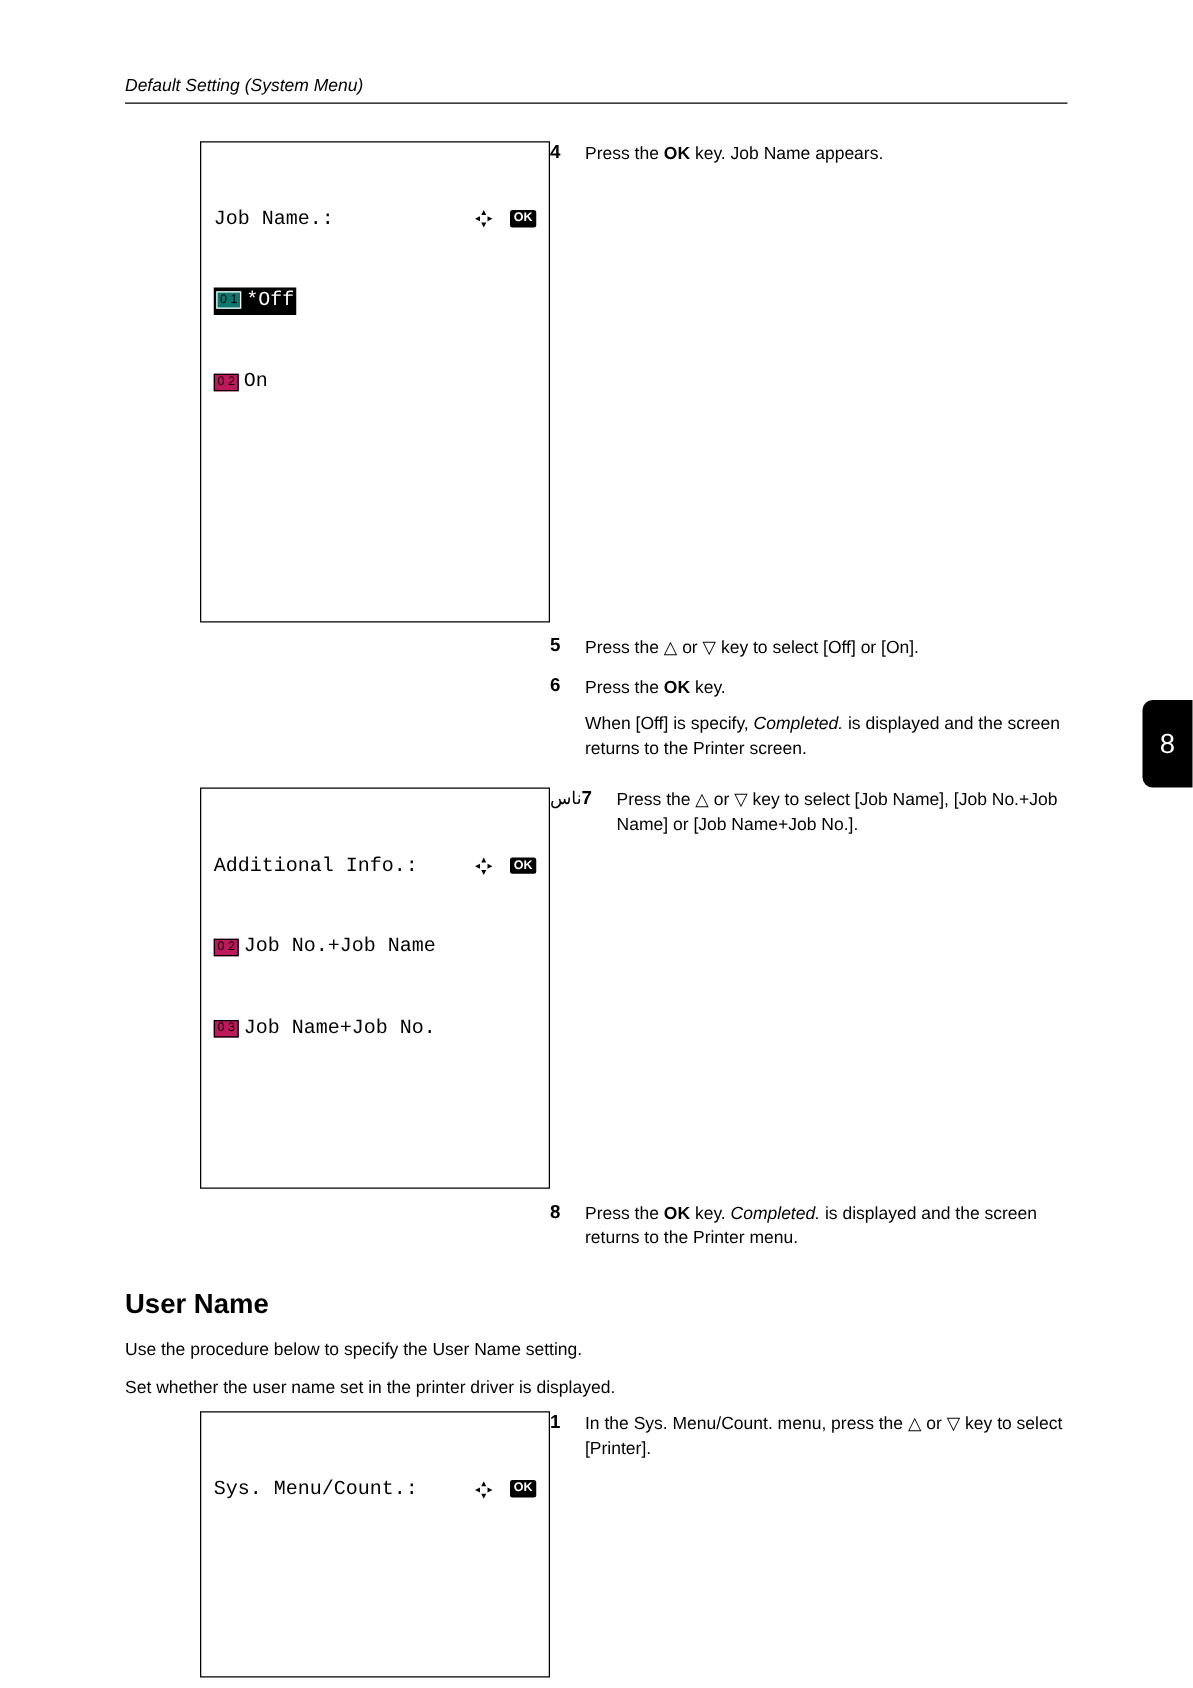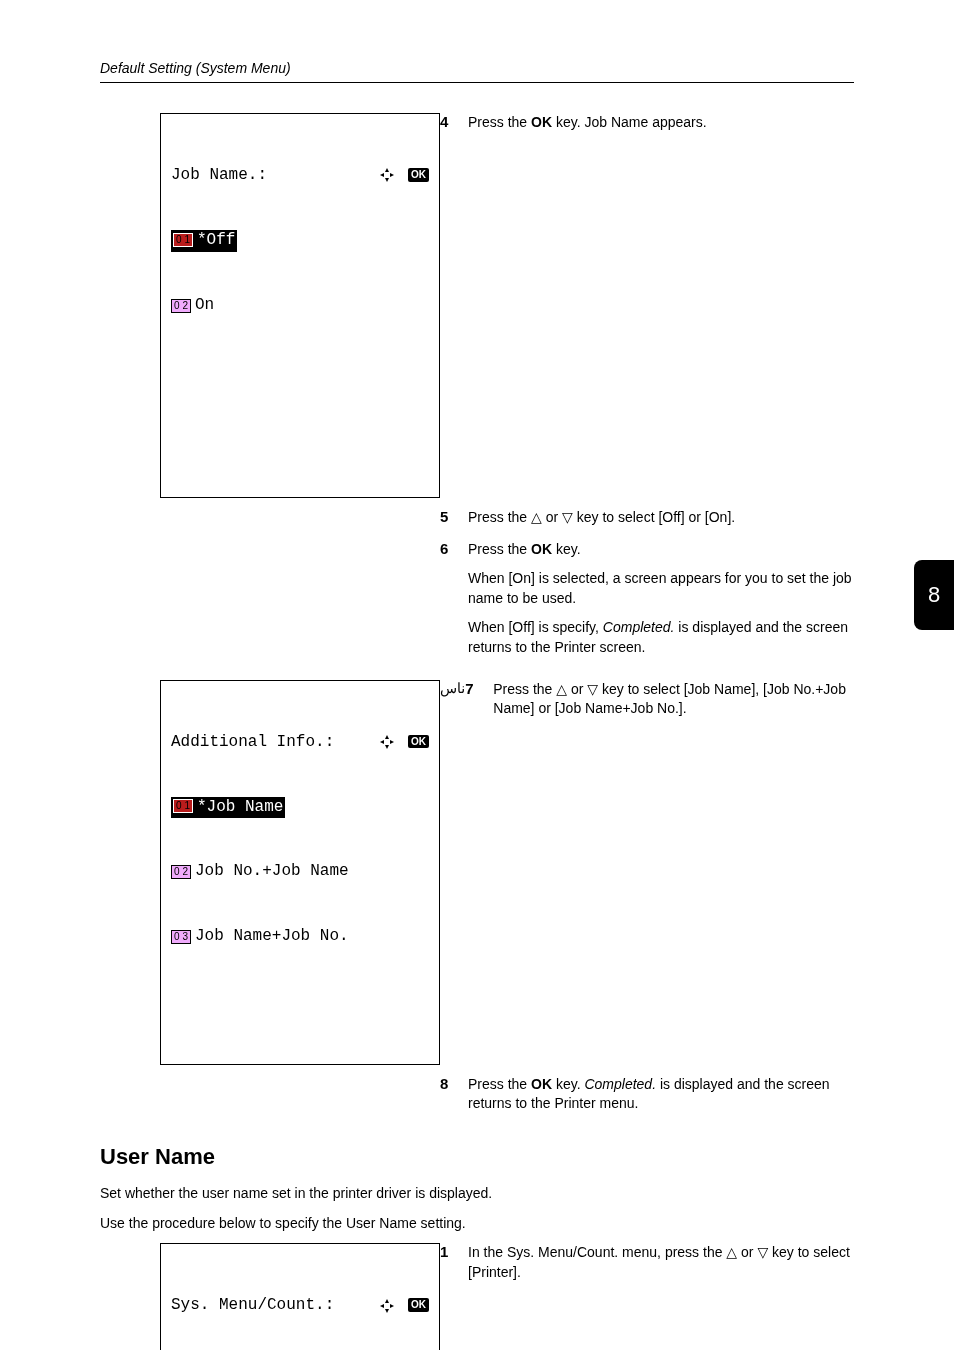--- a/index.html
+++ b/index.html
@@ -81,29 +81,29 @@
     display: inline-block;
     border: 1px solid #000;
     font-size: 10px;
     padding: 0 2px;
     margin-right: 4px;
     min-width: 14px;
     text-align: center;
     line-height: 12px;
     font-family: Arial, sans-serif;
     vertical-align: middle;
-    background: #f0abfc;
+    background: #be185d;
   }
   .hl {
     background: #000;
     color: #fff;
     padding: 0 2px;
   }
   .hl .num-box {
-    background: #b91c1c;
+    background: #0f766e;
     color: #000;
     border-color: #fff;
   }
   .ok-badge {
     display: inline-block;
     background: #000;
     color: #fff;
     font-size: 10px;
     padding: 0 3px;
     font-family: Arial, sans-serif;
@@ -182,37 +182,35 @@
       <div class="step">
         <div class="step-num">5</div>
         <div class="step-text">
           <span>Press the </span><span class="tri-up"></span><span> or </span><span class="tri-down"></span><span> key to select [Off] or [On].</span>
         </div>
       </div>
       <div class="step">
         <div class="step-num">6</div>
         <div class="step-text">
           <span>Press the </span><span class="bold">OK</span><span> key.</span>
-          <div class="sub">When [On] is selected, a screen appears for you to set the job name to be used.</div>
           <div class="sub"><span>When [Off] is specify, </span><span class="italic">Completed.</span><span> is displayed and the screen returns to the Printer screen.</span></div>
         </div>
       </div>
     </div>
   </div>
 
   <div class="row">
     <div class="lcd-col">
       <div class="lcd">
         <div class="lcd-title">
           <span>Additional Info.:</span>
           <span><span class="nav-diamond"><svg width="14" height="14" viewBox="0 0 14 14" style="vertical-align:middle">
                   <path d="M7 0 L9 4 L5 4 Z M7 14 L9 10 L5 10 Z M0 7 L4 5 L4 9 Z M14 7 L10 5 L10 9 Z" fill="#000"></path>
                 </svg></span> <span class="ok-badge">OK</span></span>
         </div>
-        <div class="lcd-line"><span class="hl"><span class="num-box">0 1</span><span>*Job Name</span></span></div>
         <div class="lcd-line"><span class="num-box">0 2</span><span>Job No.+Job Name</span></div>
         <div class="lcd-line"><span class="num-box">0 3</span><span>Job Name+Job No.</span></div>
         <div class="lcd-line">&nbsp;</div>
       </div>
     </div>ناس
     <div class="step-col">
       <div class="step">
         <div class="step-num">7</div>
         <div class="step-text">
           <span>Press the </span><span class="tri-up"></span><span> or </span><span class="tri-down"></span><span> key to select [Job Name], [Job No.+Job Name] or [Job Name+Job No.].</span>
@@ -227,22 +225,22 @@
       <div class="step">
         <div class="step-num">8</div>
         <div class="step-text">
           <span>Press the </span><span class="bold">OK</span><span> key. </span><span class="italic">Completed.</span><span> is displayed and the screen returns to the Printer menu.</span>
         </div>
       </div>
     </div>
   </div>
 
   <div class="section-title">User Name</div>
+  <div class="body-para">Use the procedure below to specify the User Name setting.</div>
   <div class="body-para">Set whether the user name set in the printer driver is displayed.</div>
-  <div class="body-para">Use the procedure below to specify the User Name setting.</div>
 
   <div class="row">
     <div class="lcd-col">
       <div class="lcd">
         <div class="lcd-title">
           <span>Sys. Menu/Count.:</span>
           <span><span class="nav-diamond"><svg width="14" height="14" viewBox="0 0 14 14" style="vertical-align:middle">
                   <path d="M7 0 L9 4 L5 4 Z M7 14 L9 10 L5 10 Z M0 7 L4 5 L4 9 Z M14 7 L10 5 L10 9 Z" fill="#000"></path>
                 </svg></span> <span class="ok-badge">OK</span></span>
         </div>

